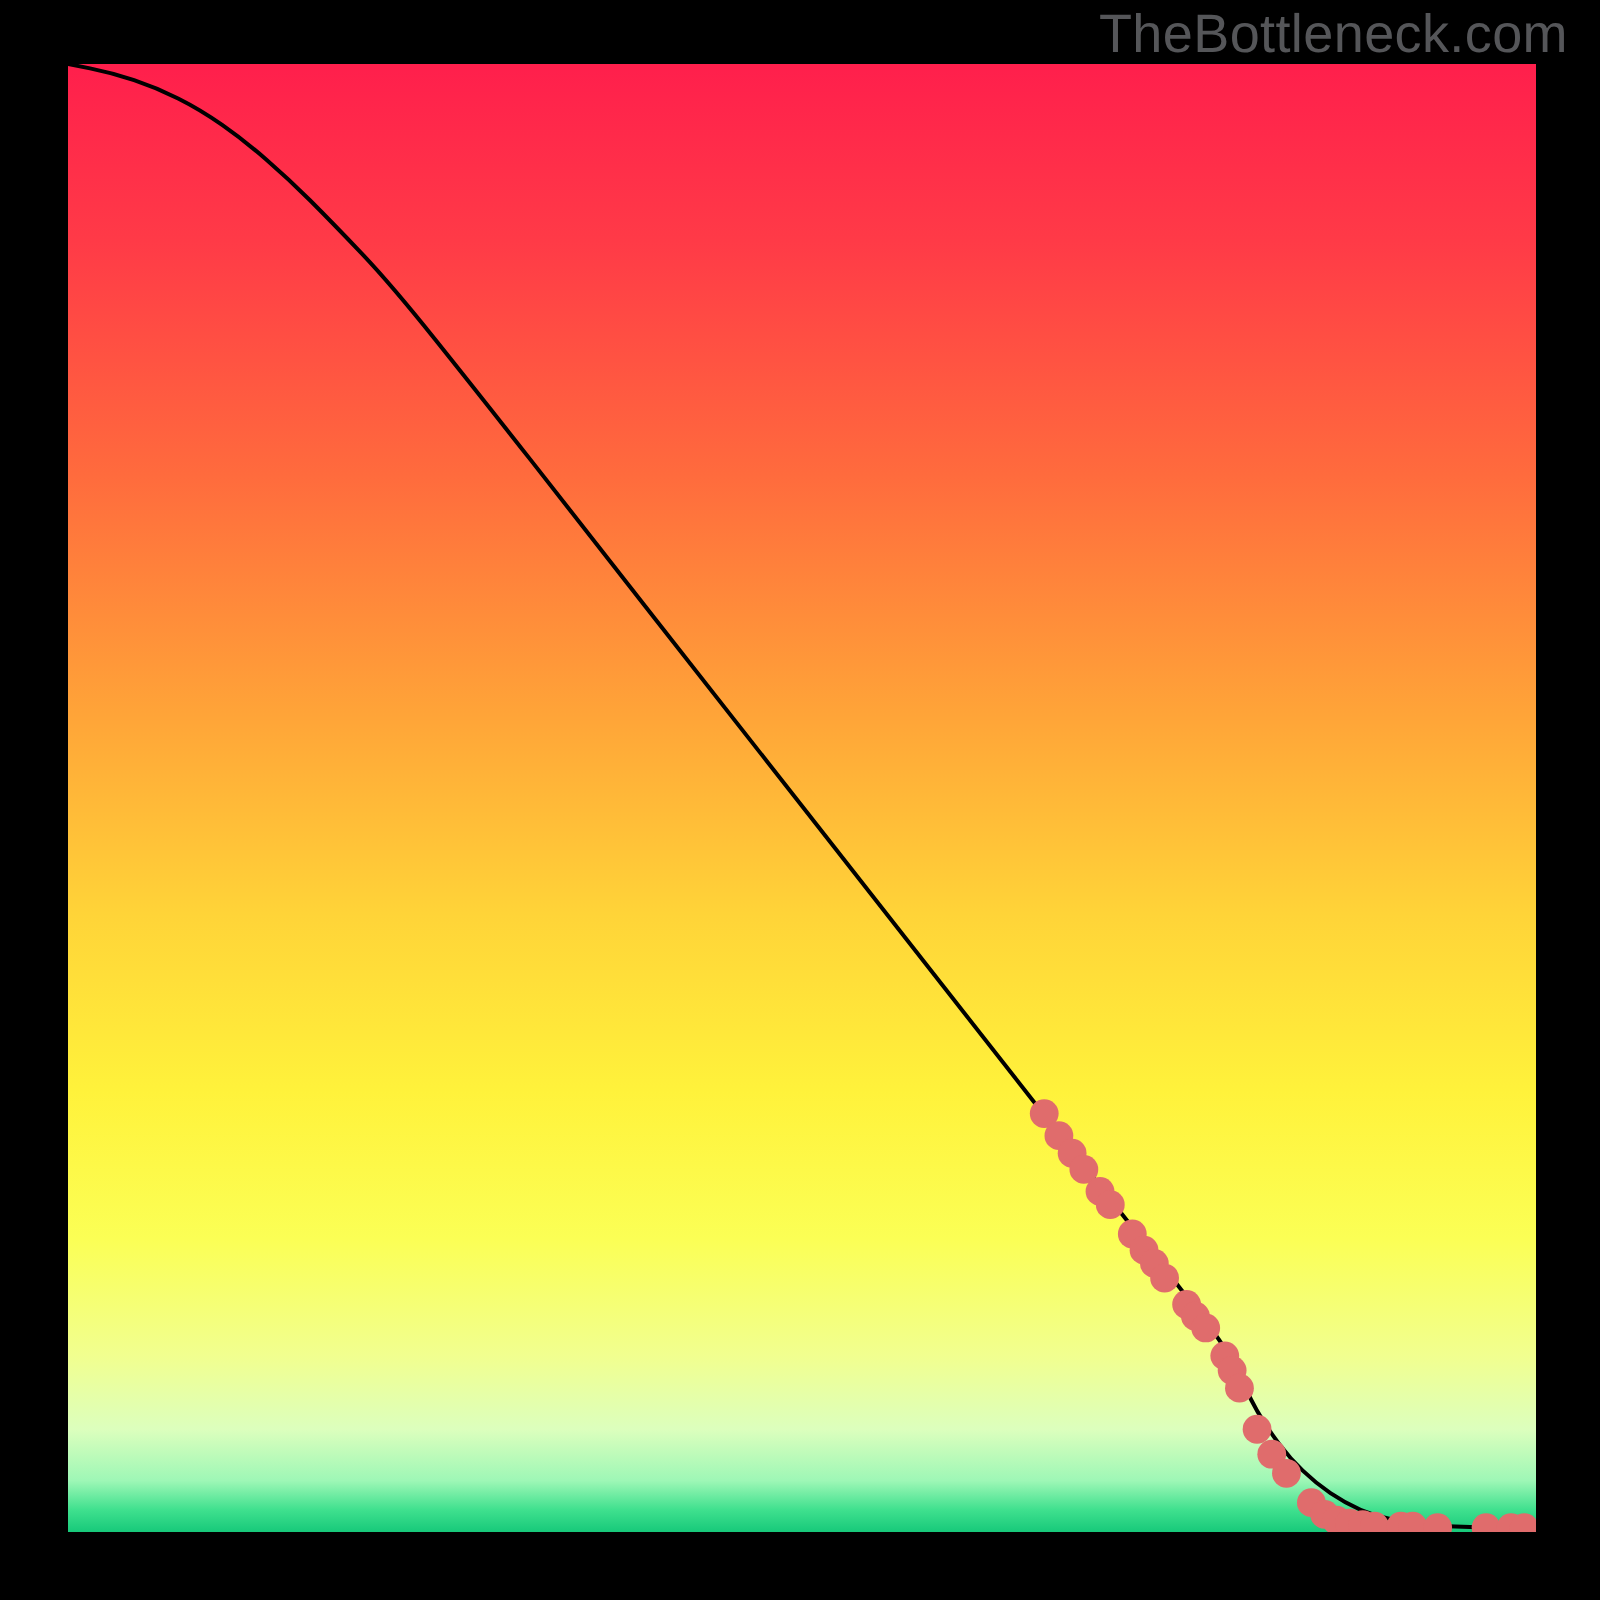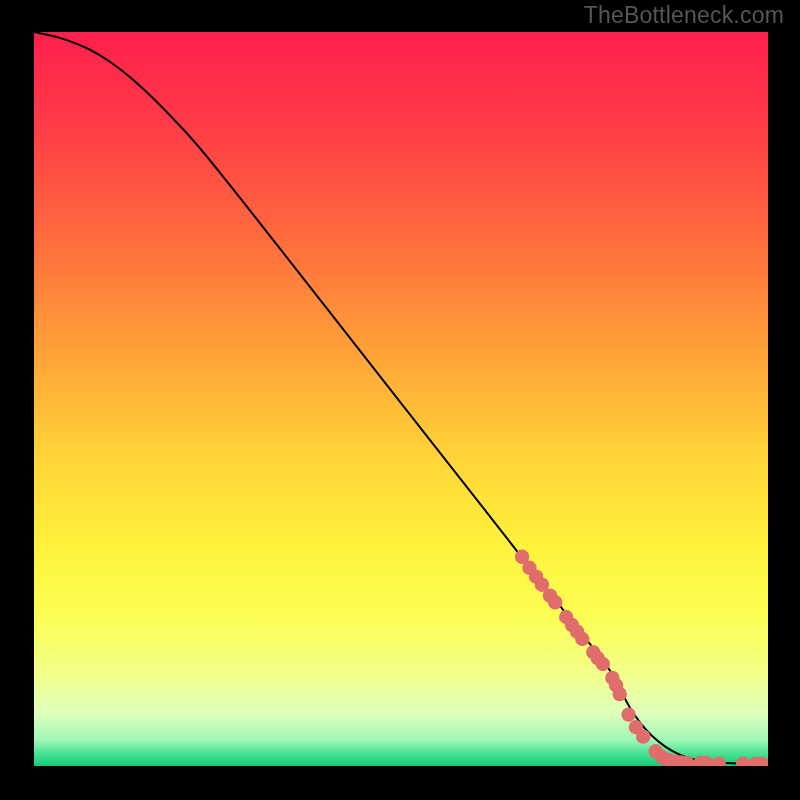--- a/index.html
+++ b/index.html
@@ -15,21 +15,21 @@
     position: relative;
     width: 800px;
     height: 800px;
     background: #000;
   }
   .attribution {
     position: absolute;
     top: 2px;
     right: 16px;
     color: #555659;
-    font-size: 23px;
+    font-size: 27px;
     letter-spacing: 0.2px;
     font-weight: 400;
     margin-left: 16px;
   }
   .plot-wrap {
     position: absolute;
     left: 34px;
     top: 32px;
     width: 734px;
     height: 734px;

